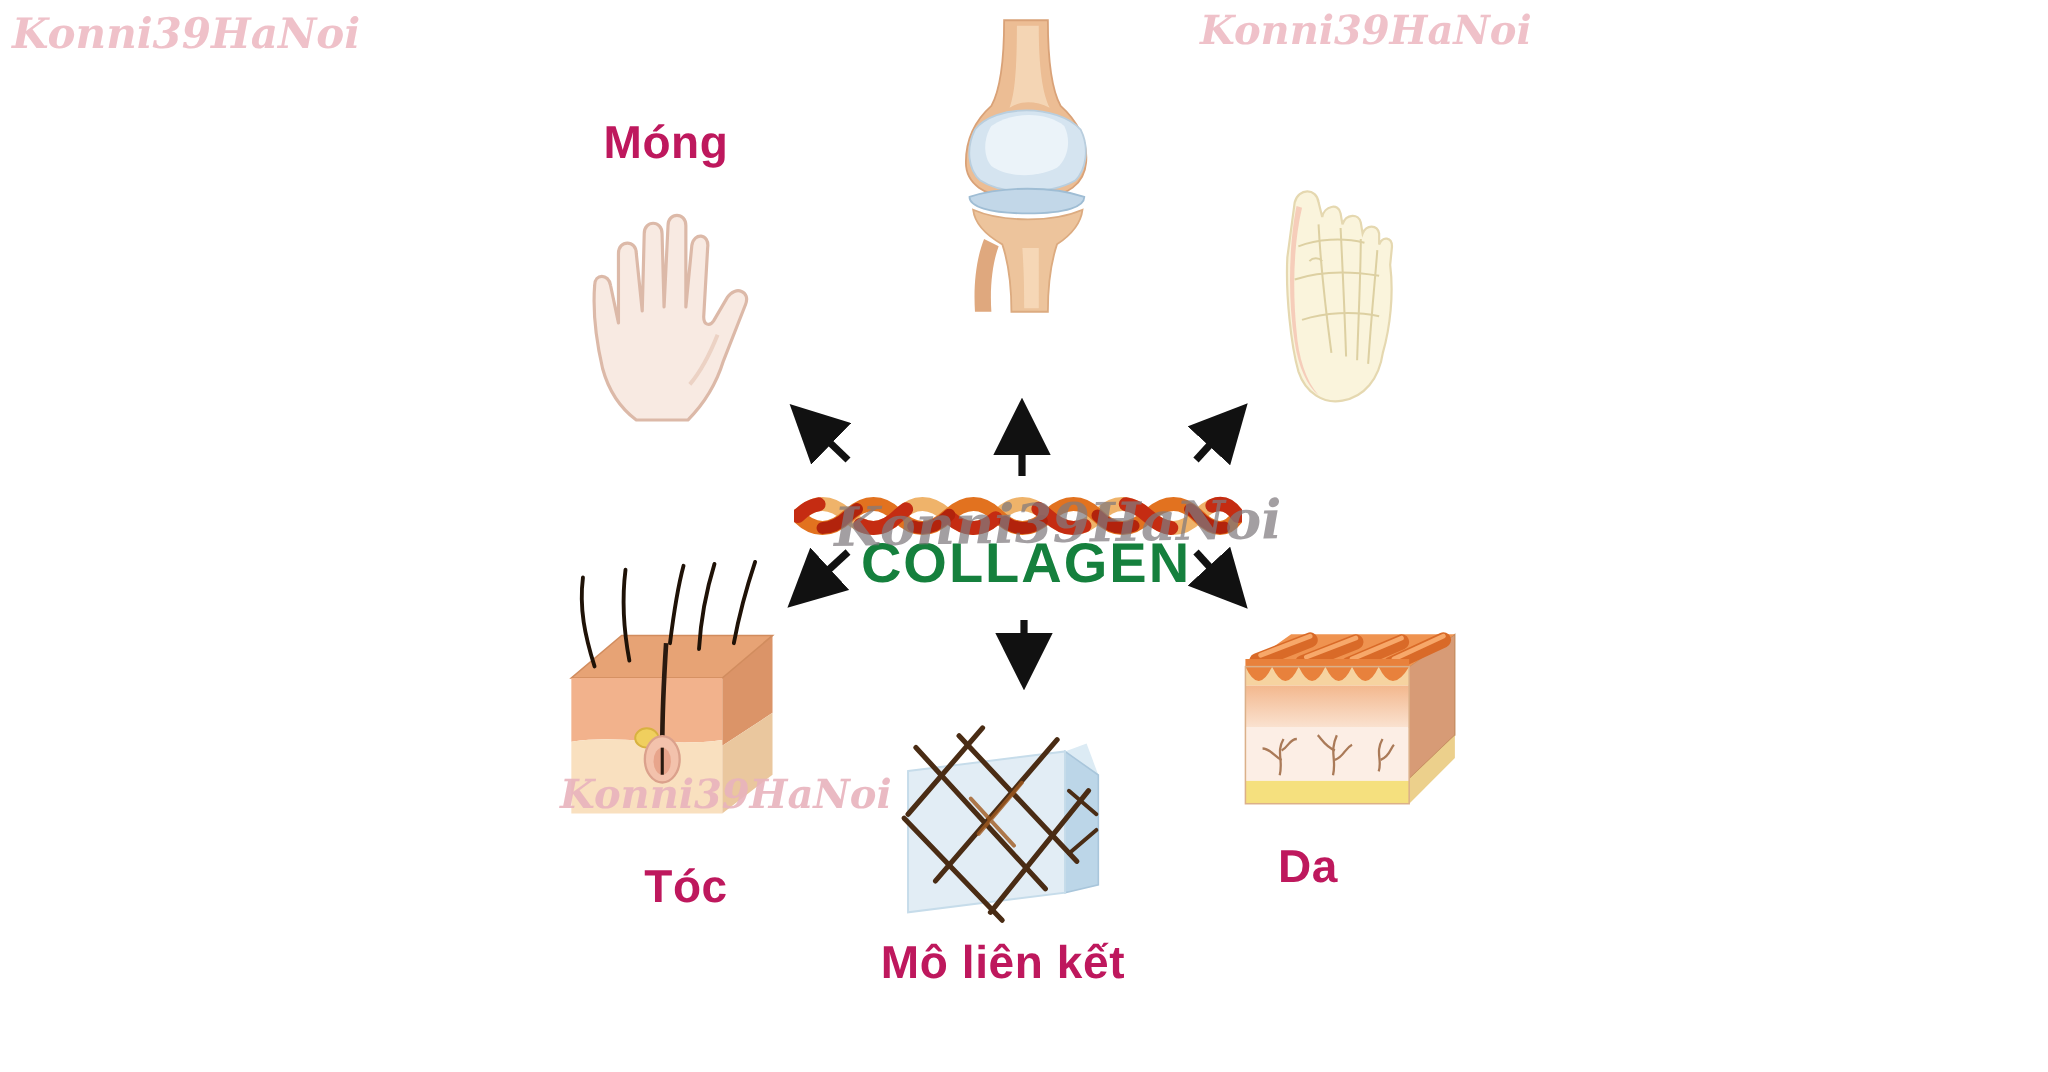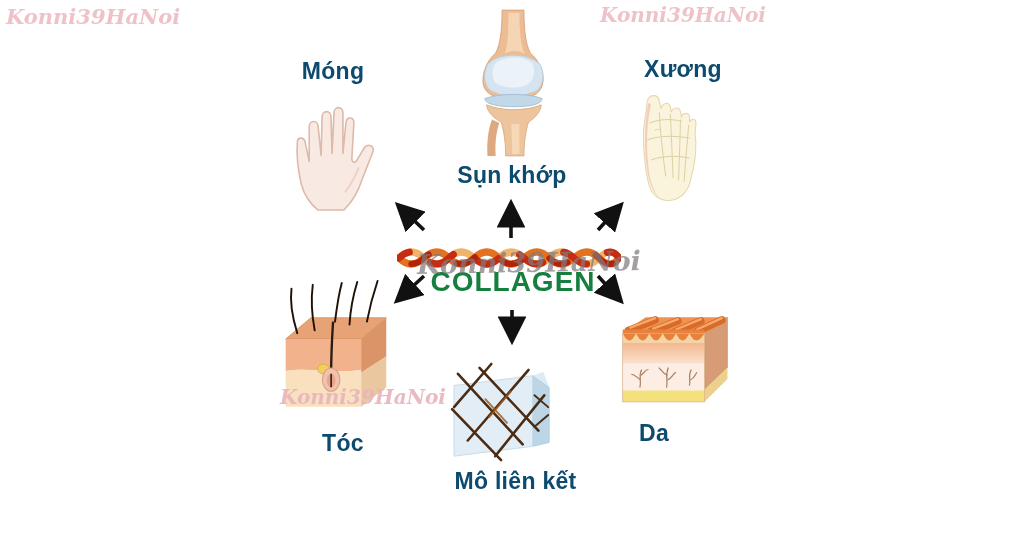--- a/index.html
+++ b/index.html
@@ -1,19 +1,19 @@
 <!DOCTYPE html>
 <html><head>
 <meta charset="utf-8">
 <style>
   html,body{margin:0;padding:0;background:#fff;}
   .canvas{position:relative;width:940px;height:536px;background:#ffffff;overflow:hidden;
           font-family:"Liberation Sans",sans-serif;}
   .abs{position:absolute;}
-  .node-label{font-weight:700;color:#0c4a6e;text-align:center;font-size:23px;letter-spacing:.3px;}
+  .node-label{font-weight:700;color:#be185d;text-align:center;font-size:23px;letter-spacing:.3px;}
   .collagen-title{font-weight:800;color:#15803d;text-align:center;font-size:28px;letter-spacing:1px;z-index:4;}
   .wm{font-family:"DejaVu Serif",serif;font-style:italic;font-weight:700;white-space:nowrap;pointer-events:none;}
   .wm-pink{color:rgba(238,190,198,.95);}
   .wm-pink2{color:rgba(232,178,188,.9);}
   .wm-gray{color:rgba(128,122,126,.72);z-index:6;transform:rotate(-1deg);}
   svg{display:block;}
   #arrow-overlay{left:0;top:0;z-index:3;pointer-events:none;}
 </style>
 </head>
 <body>
@@ -39,23 +39,21 @@
              C23,97 12,90 12,78 C12,66 17,55 26,47 C31,38 33,22 33,0 Z" fill="#ecbd94" stroke="#d9a278" stroke-width="1"></path>
     <path d="M40,3 L52,3 C52,26 54,40 58,48 C50,44 42,44 36,48 C39,40 40,26 40,3 Z" fill="#f6d9ba" opacity=".85"></path>
     <path d="M17,60 C28,46 62,46 75,60 C80,70 78,82 72,88 C58,96 32,96 20,88 C13,82 12,70 17,60 Z" fill="#d5e4f0" stroke="#b9cede" stroke-width="1"></path>
     <path d="M26,58 C38,50 56,50 66,58 C70,66 68,76 62,81 C50,87 34,86 26,80 C21,74 22,64 26,58 Z" fill="#ebf3f9"></path>
     <path d="M14,97 C32,91 60,91 77,97 C77,102 68,106 46,106 C24,106 14,102 14,97 Z" fill="#c2d7e8" stroke="#9fbdd4" stroke-width="1"></path>
     <path d="M22,120 C18,130 16,144 17,160 L26,160 C25,145 27,132 30,124 Z" fill="#dfa87e"></path>
     <path d="M16,104 C32,111 60,111 76,104 C75,113 68,119 62,123 C59,132 57,146 57,160 L37,160
              C37,146 35,132 32,123 C25,119 17,113 16,104 Z" fill="#edc49c" stroke="#dcab80" stroke-width="1"></path>
     <path d="M43,125 L52,125 C52,140 52,150 52,158 L44,158 C44,150 44,140 43,125 Z" fill="#f7dcbd" opacity=".8"></path>
   </svg>
-  <div class="abs node-label" style="left:452px;top:162px;width:120px;">Sụn khớp</div>
 
-  <div class="abs node-label" style="left:638px;top:56px;width:90px;">Xương</div>
   <svg class="abs" style="left:627px;top:92px;" width="82" height="112" viewBox="0 0 85 122">
     <path d="M20,10 C22,2 32,2 33,10 L35,18 C36,12 44,10 45,16 L46,22 C48,16 55,16 56,21 L57,27
              C59,22 65,22 66,27 L66,33 C68,28 73,29 73,34 L72,44 C74,60 72,78 68,92
              C66,106 58,116 46,118 C36,120 26,114 22,102 C18,88 15,60 16,40 Z" fill="#faf4dc" stroke="#e5d8b0" stroke-width="1.2"></path>
     <path d="M21,12 C17,32 16,62 20,86 C22,100 27,110 33,115 C26,107 22,94 21,80 C19,60 19,34 24,13 Z" fill="#f4c6b4" opacity=".85"></path>
     <g fill="none" stroke="#ddd0a2" stroke-width="1.1">
       <path d="M33,22 C34,42 36,62 40,92"></path>
       <path d="M45,24 C46,44 47,64 48,94"></path>
       <path d="M56,30 C56,46 55,66 54,96"></path>
       <path d="M65,36 C64,50 62,68 60,98"></path>
@@ -127,21 +125,21 @@
     </g>
     <g stroke="#a05a20" stroke-width="2" stroke-linecap="round" fill="none" opacity=".8">
       <path d="M36,38 L58,62"></path>
       <path d="M62,30 L40,56"></path>
     </g>
     <g stroke="#4a2c14" stroke-width="2" stroke-linecap="round" fill="none">
       <path d="M86,34 L100,46"></path>
       <path d="M86,66 L100,54"></path>
     </g>
   </svg>
-  <div class="abs node-label" style="left:443px;top:468px;width:145px;">Mô liên kết</div>
+  <div class="abs node-label" style="left:429px;top:468px;width:145px;">Mô liên kết</div>
 
   <svg class="abs" style="left:617px;top:289px;" width="119" height="121" viewBox="0 0 125 122">
     <defs>
       <linearGradient id="epi" x1="0" y1="0" x2="0" y2="1">
         <stop offset="0" stop-color="#f3b88e"></stop>
           <stop offset="1" stop-color="#fae2d0"></stop>
       </linearGradient>
     </defs>
     <polygon points="92,44 116,27 116,80 92,103" fill="#d79b76" stroke="#c08658" stroke-width=".6"></polygon>
     <polygon points="92,103 116,80 116,92 92,116" fill="#ecd08c"></polygon>

